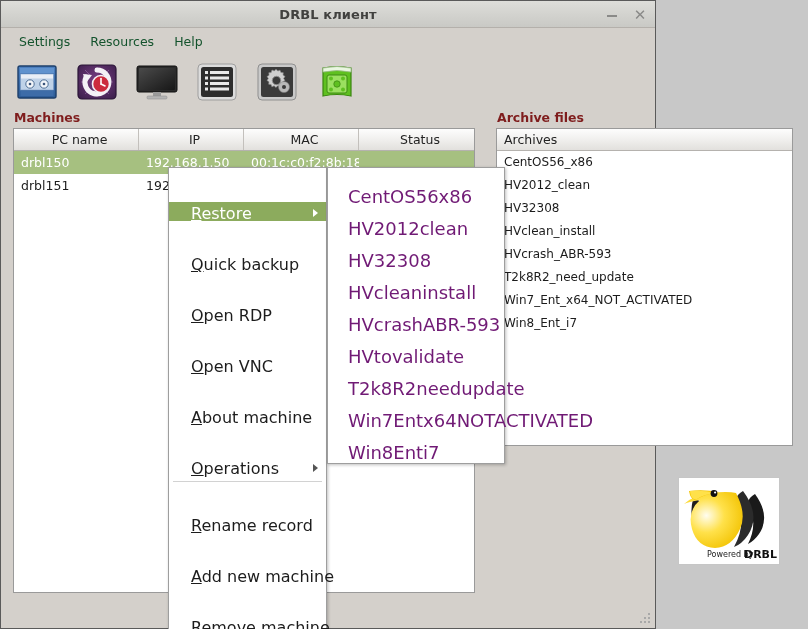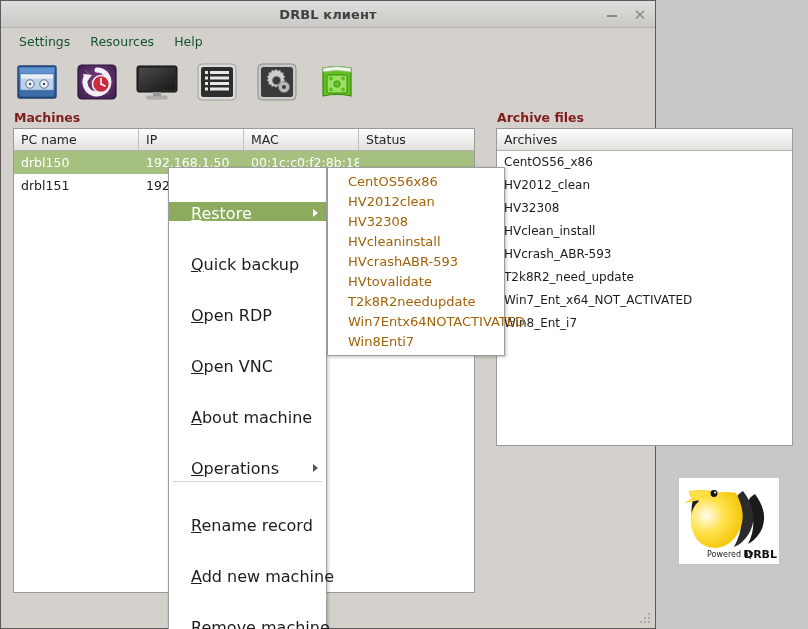--- a/index.html
+++ b/index.html
@@ -63,20 +63,21 @@
   #machines-title { position: absolute; left: 1px; top: 0; }
   #machines-box {
     position: absolute; left: 0; top: 18px; width: 462px; height: 465px;
     background: #fff; border: 1px solid #9a9a9a;
     overflow: hidden;
   }
   #mach-header {
     display: flex; height: 22px;
     background: linear-gradient(to bottom, #fdfdfd 0%, #efeeec 55%, #e2e0dd 100%);
     border-bottom: 1px solid #b5b2ae;
+    text-align: center;
   }
   .mh {
     font-size: 12.5px; color: #232323; padding: 3px 0 0 7px;
     border-right: 1px solid #c3c0bc; overflow: hidden; white-space: nowrap;
   }
   .mh:last-child { border-right: none; }
   .mrow { display: flex; height: 23px; align-items: center; }
   .mrow.sel { background: #a6c080; }
   .mc { font-size: 12.5px; color: #1c1c1c; padding-left: 7px; overflow: hidden; white-space: nowrap; }
   .mrow.sel .mc { color: #ffffff; }
@@ -121,22 +122,22 @@
   .ci u { text-decoration: underline; }
   .csep { height: 1px; background: #d2d2d2; margin: 5px 4px 5px 4px; }
   
   #submenu {
     position: absolute; left: 326px; top: 57px; width: 178px;
     background: #ffffff; border: 1px solid #9e9e9e;
     box-shadow: 1px 1px 3px rgba(0,0,0,.25);
     padding: 3px 0 4px 0; z-index: 45;
   }
   .si {
-    height: 20px; font-size: 13px; color: #a16207;
-    padding: 3px 0 0 20px; white-space: nowrap; cursor: default;
+    height: 20px; font-size: 18px; color: #701a75;
+    padding: 3px 0 0 20px; white-space: nowrap; cursor: default; margin-top: 12px;
   }
   
   #grip { position: absolute; right: 4px; bottom: 4px; width: 12px; height: 12px; }
   .gd { position: absolute; width: 2px; height: 2px; background: #a8a8a8; }
 </style>
 </head>
 <body>
 
 <div id="window">
 

